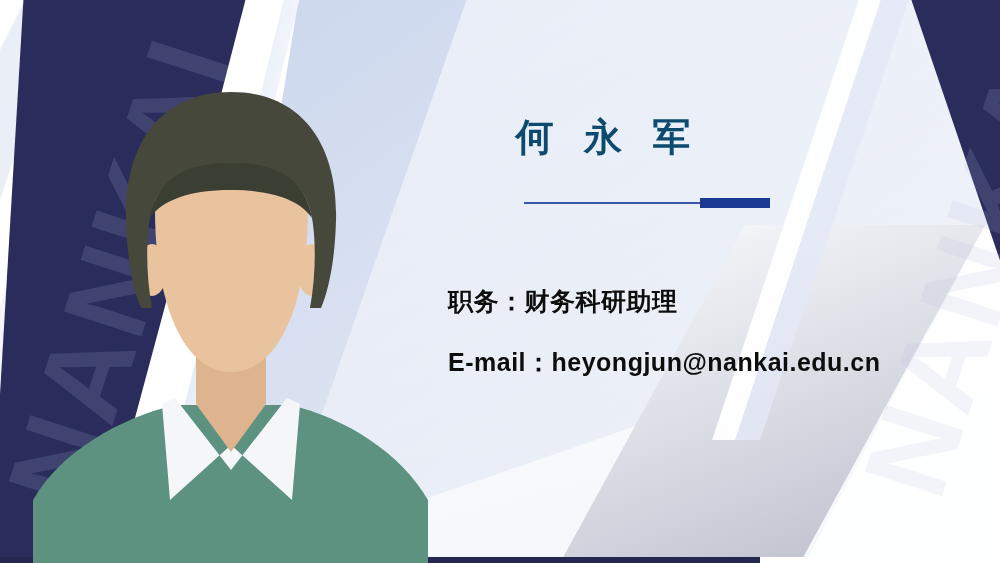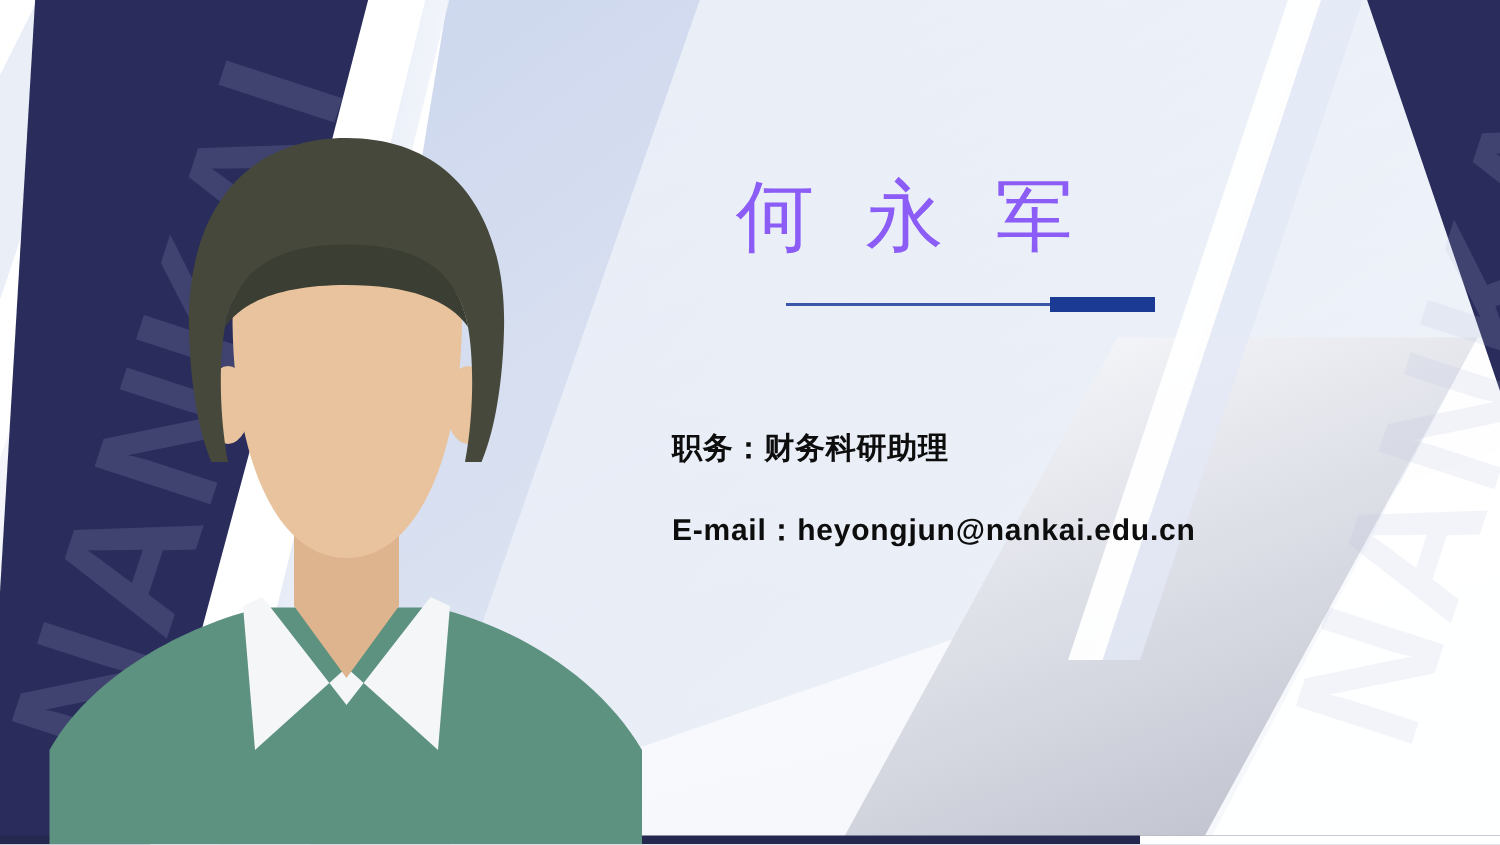--- a/index.html
+++ b/index.html
@@ -27,24 +27,24 @@
   }
   
   #name-block {
     position: absolute;
     left: 448px;
     top: 118px;
     width: 500px;
     z-index: 40;
   }
   #person-name {
-    font-size: 52px;
-    font-weight: normal;
+    font-size: 38px;
+    font-weight: bold;
     letter-spacing: 10px;
-    color: #8b5cf6;
+    color: #0c4a6e;
     text-align: center;
     line-height: 1.05;
     padding-right: 180px;
     white-space: nowrap;
   }
   #name-divider {
     position: absolute;
     left: 76px;
     top: 80px;
     width: 246px;
@@ -67,21 +67,21 @@
     background: #1b3a94;
   }
   
   #details {
     position: absolute;
     left: 448px;
     top: 285px;
     z-index: 40;
   }
   .detail-line {
-    font-size: 20px;
+    font-size: 25px;
     font-weight: bold;
     color: #0d0d0d;
     margin-bottom: 28px;
     white-space: nowrap;
     letter-spacing: 0.5px;
   }
   .detail-line:last-child { margin-bottom: 0; }
   
   .watermark {
     position: absolute;

